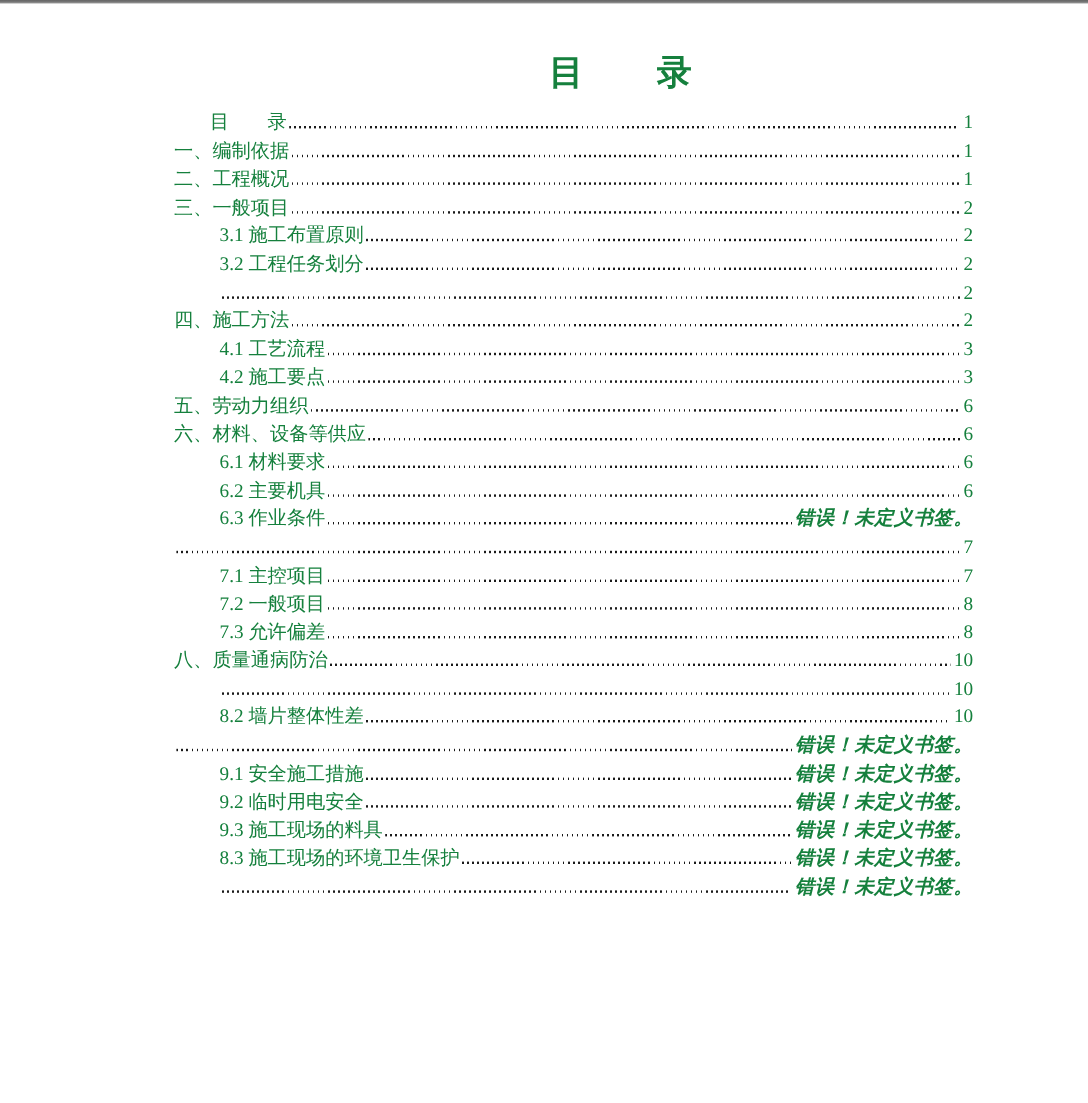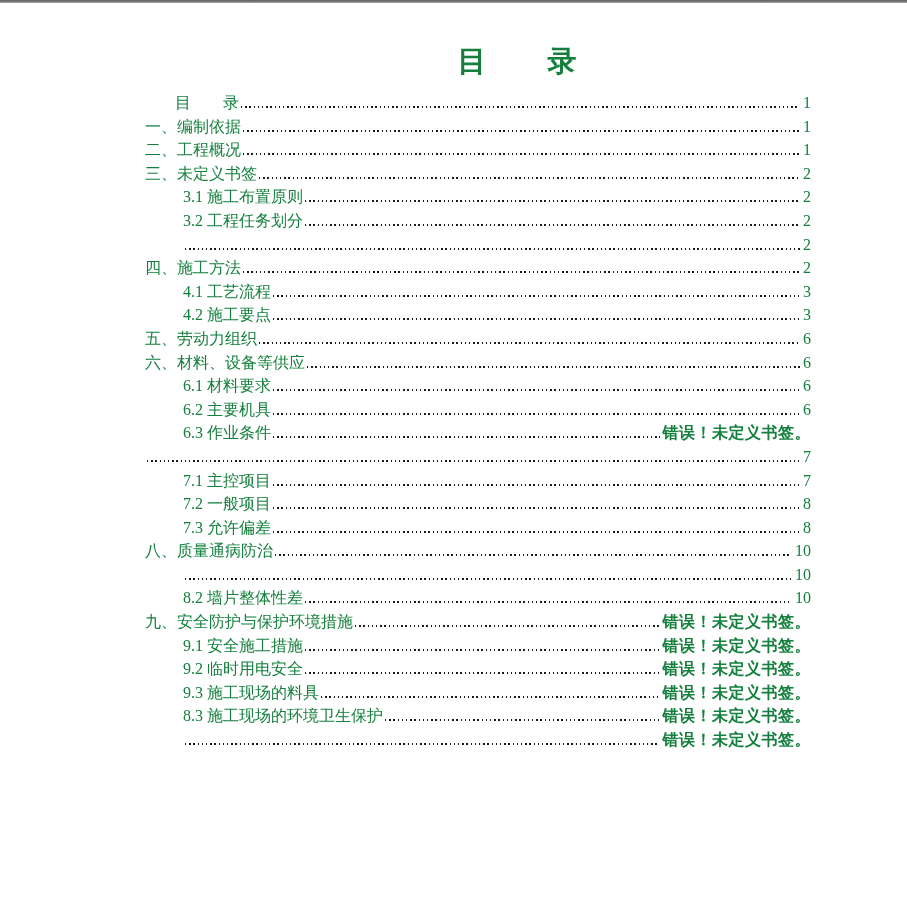--- a/index.html
+++ b/index.html
@@ -62,20 +62,21 @@
       transparent 1.4px, transparent 4.2px
     );
   }
   .toc-page {
     flex: 0 0 auto;
     text-align: right;
   }
   .toc-page.error {
     font-weight: bold;
     letter-spacing: 0.5px;
+    font-style: italic;
   }
 </style>
 </head>
 <body>
 
 <div class="page">
   <div class="top-bar"></div>
 
   <h1 class="doc-title">目　　录</h1>
 
@@ -89,21 +90,21 @@
     <span class="toc-label">一、编制依据</span>
     <span class="toc-dots"></span>
     <span class="toc-page">1</span>
   </div>
       <div class="toc-row level-0">
     <span class="toc-label">二、工程概况</span>
     <span class="toc-dots"></span>
     <span class="toc-page">1</span>
   </div>
       <div class="toc-row level-0">
-    <span class="toc-label">三、未定义书签</span>
+    <span class="toc-label">三、一般项目</span>
     <span class="toc-dots"></span>
     <span class="toc-page">2</span>
   </div>
       <div class="toc-row level-1">
     <span class="toc-label">3.1 施工布置原则</span>
     <span class="toc-dots"></span>
     <span class="toc-page">2</span>
   </div>
       <div class="toc-row level-1">
     <span class="toc-label">3.2 工程任务划分</span>
@@ -181,21 +182,20 @@
       <div class="toc-row level-1">
     <span class="toc-dots"></span>
     <span class="toc-page">10</span>
   </div>
       <div class="toc-row level-1">
     <span class="toc-label">8.2 墙片整体性差</span>
     <span class="toc-dots"></span>
     <span class="toc-page">10</span>
   </div>
       <div class="toc-row level-0">
-    <span class="toc-label">九、安全防护与保护环境措施</span>
     <span class="toc-dots"></span>
     <span class="toc-page error">错误！未定义书签。</span>
   </div>
       <div class="toc-row level-1">
     <span class="toc-label">9.1 安全施工措施</span>
     <span class="toc-dots"></span>
     <span class="toc-page error">错误！未定义书签。</span>
   </div>
       <div class="toc-row level-1">
     <span class="toc-label">9.2 临时用电安全</span>

